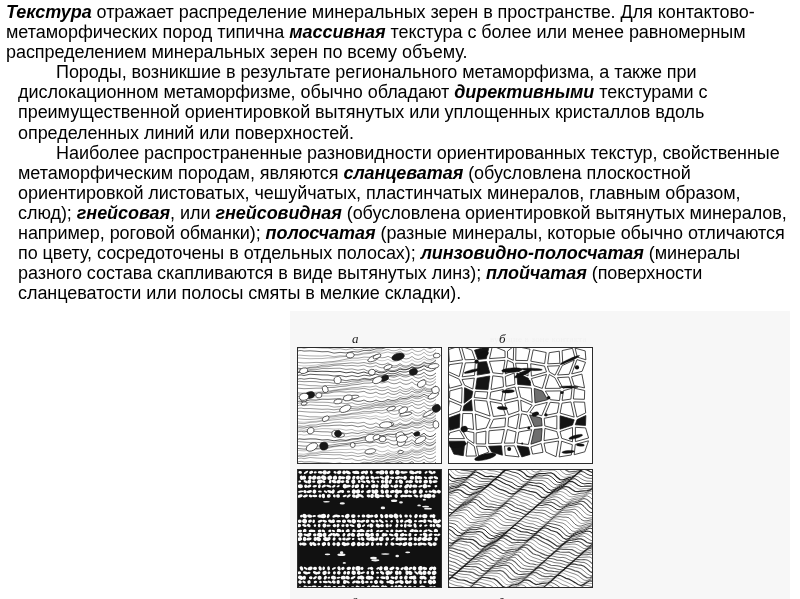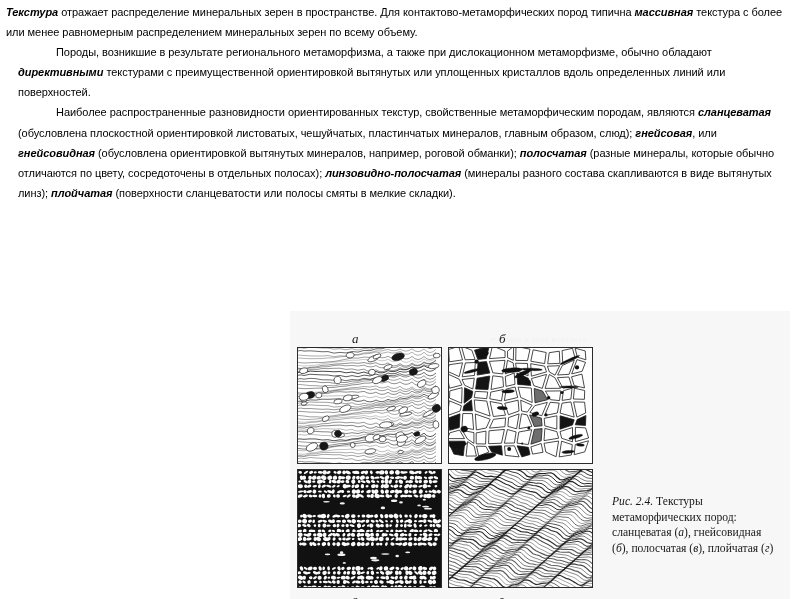--- a/index.html
+++ b/index.html
@@ -16,21 +16,21 @@
   }
 
   
   #article {
     position: absolute;
     left: 0;
     top: 0;
     width: 800px;
     padding: 2px 6px 0 6px;
     box-sizing: border-box;
-    font-size: 11px;
+    font-size: 18px;
     line-height: 20.1px;
     color: #000000;
     text-align: left;
     letter-spacing: -0.05px;
   }
   #article p {
     margin: 0;
   }
   #article p.indent {
     text-indent: 38px;
@@ -1005,17 +1005,14 @@
             <path d="M -3 121.6 L -3.0 118.6 L 0.0 120.1 L 3.0 121.2 L 6.0 121.2 L 9.0 121.7 L 12.0 122.5 L 15.0 122.1 L 18.0 120.4 L 21.0 117.4 L 24.0 116.5 L 27.0 117.1 L 30.0 118.5 L 33.0 119.4 L 36.0 120.9 L 39.0 122.5 L 42.0 125.5 L 45.0 127.8 L 48.0 127.3 L 51.0 125.6 L 54.0 123.7 L 57.0 123.0 L 60.0 122.4 L 63.0 121.4 L 66.0 119.8 L 69.0 120.3 L 72.0 122.2 L 75.0 124.0 L 78.0 125.3 L 81.0 124.2 L 84.0 122.9 L 87.0 121.7 L 90.0 120.9 L 93.0 118.8 L 96.0 116.1 L 99.0 114.7 L 102.0 115.4 L 105.0 117.5 L 108.0 119.8 L 111.0 121.3 L 114.0 122.1 L 117.0 123.4 L 120.0 125.0 L 123.0 124.7 L 126.0 123.0 L 129.0 120.8 L 132.0 119.9 L 135.0 120.7 L 138.0 121.7 L 141.0 122.3 L 144.0 123.0 L 147.0 124.5" stroke-width="0.55" opacity="0.74"></path>
             <path d="M -3 124.1 L -3.0 122.9 L 0.0 123.9 L 3.0 124.0 L 6.0 124.0 L 9.0 124.4 L 12.0 124.7 L 15.0 122.9 L 18.0 120.1 L 21.0 118.6 L 24.0 119.2 L 27.0 121.1 L 30.0 122.3 L 33.0 123.2 L 36.0 125.0 L 39.0 127.7 L 42.0 129.7 L 45.0 130.3 L 48.0 128.3 L 51.0 126.0 L 54.0 124.8 L 57.0 124.5 L 60.0 123.9 L 63.0 122.9 L 66.0 122.7 L 69.0 124.1 L 72.0 126.5 L 75.0 127.7 L 78.0 127.0 L 81.0 125.3 L 84.0 124.1 L 87.0 123.1 L 90.0 121.5 L 93.0 119.0 L 96.0 117.2 L 99.0 117.9 L 102.0 120.0 L 105.0 122.4 L 108.0 123.7 L 111.0 124.8 L 114.0 125.6 L 117.0 127.1 L 120.0 127.1 L 123.0 125.4 L 126.0 123.3 L 129.0 122.2 L 132.0 123.0 L 135.0 124.3 L 138.0 124.9 L 141.0 125.5 L 144.0 127.1 L 147.0 129.0" stroke-width="0.52" opacity="0.69"></path>
             <path d="M -3 126.5 L -3.0 126.3 L 0.0 126.7 L 3.0 126.5 L 6.0 126.9 L 9.0 126.7 L 12.0 125.2 L 15.0 123.0 L 18.0 121.4 L 21.0 121.3 L 24.0 123.3 L 27.0 125.1 L 30.0 125.9 L 33.0 127.7 L 36.0 130.0 L 39.0 132.1 L 42.0 132.8 L 45.0 131.2 L 48.0 128.6 L 51.0 127.3 L 54.0 127.0 L 57.0 126.5 L 60.0 125.5 L 63.0 125.1 L 66.0 126.6 L 69.0 128.9 L 72.0 130.3 L 75.0 129.8 L 78.0 128.1 L 81.0 126.1 L 84.0 125.4 L 87.0 123.7 L 90.0 121.5 L 93.0 119.7 L 96.0 120.0 L 99.0 122.2 L 102.0 124.8 L 105.0 126.7 L 108.0 127.1 L 111.0 128.2 L 114.0 129.3 L 117.0 129.4 L 120.0 128.5 L 123.0 125.7 L 126.0 124.6 L 129.0 125.1 L 132.0 126.6 L 135.0 127.6 L 138.0 128.4 L 141.0 129.5 L 144.0 131.3 L 147.0 132.8" stroke-width="1.02" opacity="0.75"></path>
             <path d="M -3 128.9 L -3.0 129.4 L 0.0 128.7 L 3.0 129.1 L 6.0 128.9 L 9.0 127.9 L 12.0 125.7 L 15.0 123.8 L 18.0 123.8 L 21.0 125.2 L 24.0 127.2 L 27.0 128.6 L 30.0 130.3 L 33.0 132.2 L 36.0 134.5 L 39.0 135.2 L 42.0 133.6 L 45.0 131.3 L 48.0 129.6 L 51.0 129.0 L 54.0 128.9 L 57.0 128.4 L 60.0 127.6 L 63.0 128.9 L 66.0 131.0 L 69.0 132.7 L 72.0 132.6 L 75.0 130.6 L 78.0 128.7 L 81.0 127.4 L 84.0 126.3 L 87.0 124.7 L 90.0 122.7 L 93.0 122.2 L 96.0 124.3 L 99.0 127.2 L 102.0 128.9 L 105.0 130.0 L 108.0 130.2 L 111.0 131.5 L 114.0 132.2 L 117.0 130.8 L 120.0 128.4 L 123.0 126.8 L 126.0 127.2 L 129.0 128.8 L 132.0 130.3 L 135.0 131.3 L 138.0 132.0 L 141.0 133.3 L 144.0 134.9 L 147.0 134.5" stroke-width="1.10" opacity="0.67"></path>
           </g>
       </svg>
     </div>
 
   </div>
 
-  <div id="fig-caption">
-    <span class="cap-head">Рис. 2.4.</span><span> Текстуры метаморфических пород: сланцеватая (</span><span class="it">а</span><span>), гнейсовидная (</span><span class="it">б</span><span>), полосчатая (</span><span class="it">в</span><span>), плойчатая (</span><span class="it">г</span><span>)</span>
-  </div>
 
 </div>
 
 </body></html>

